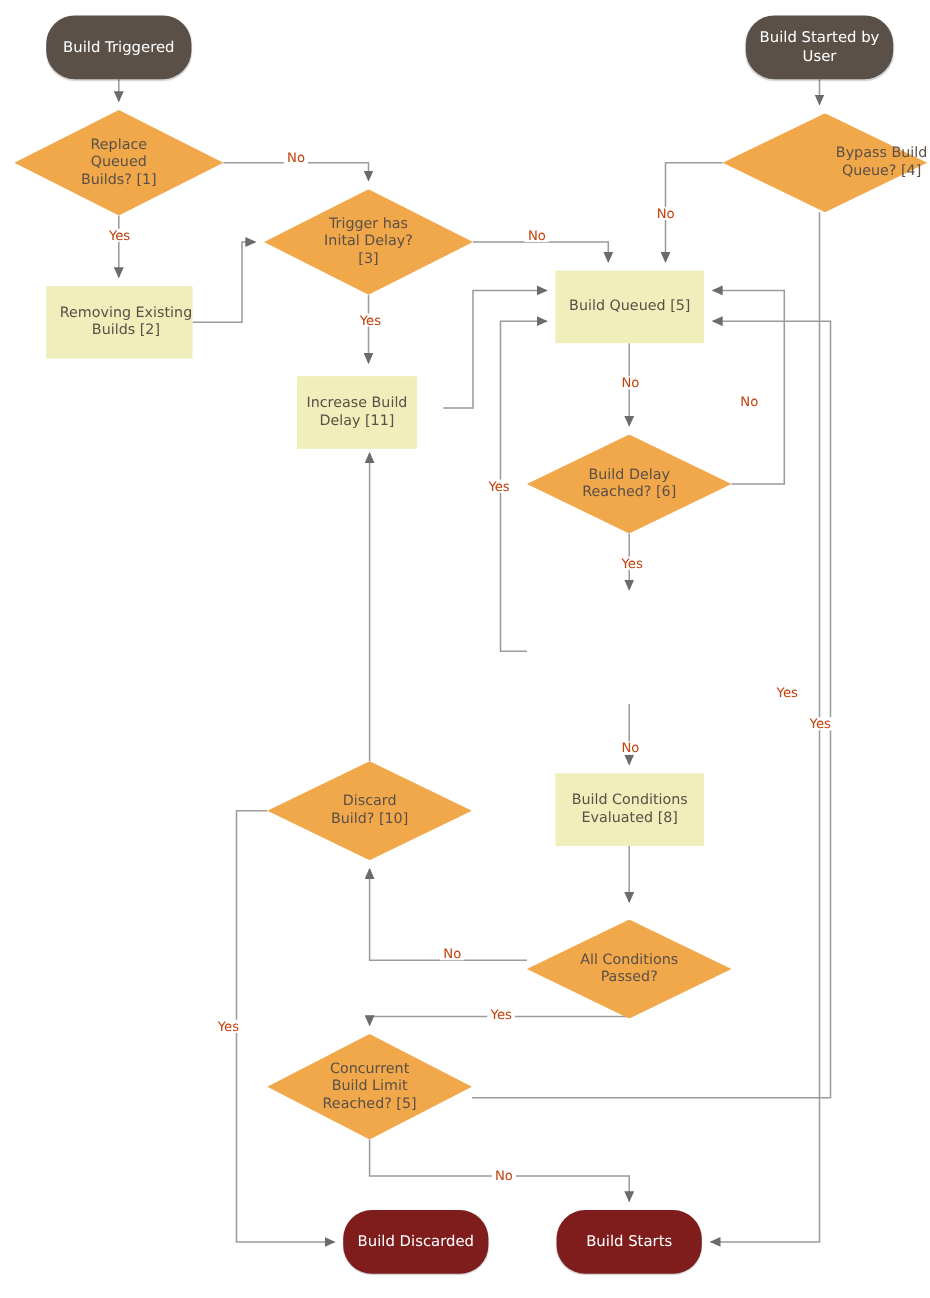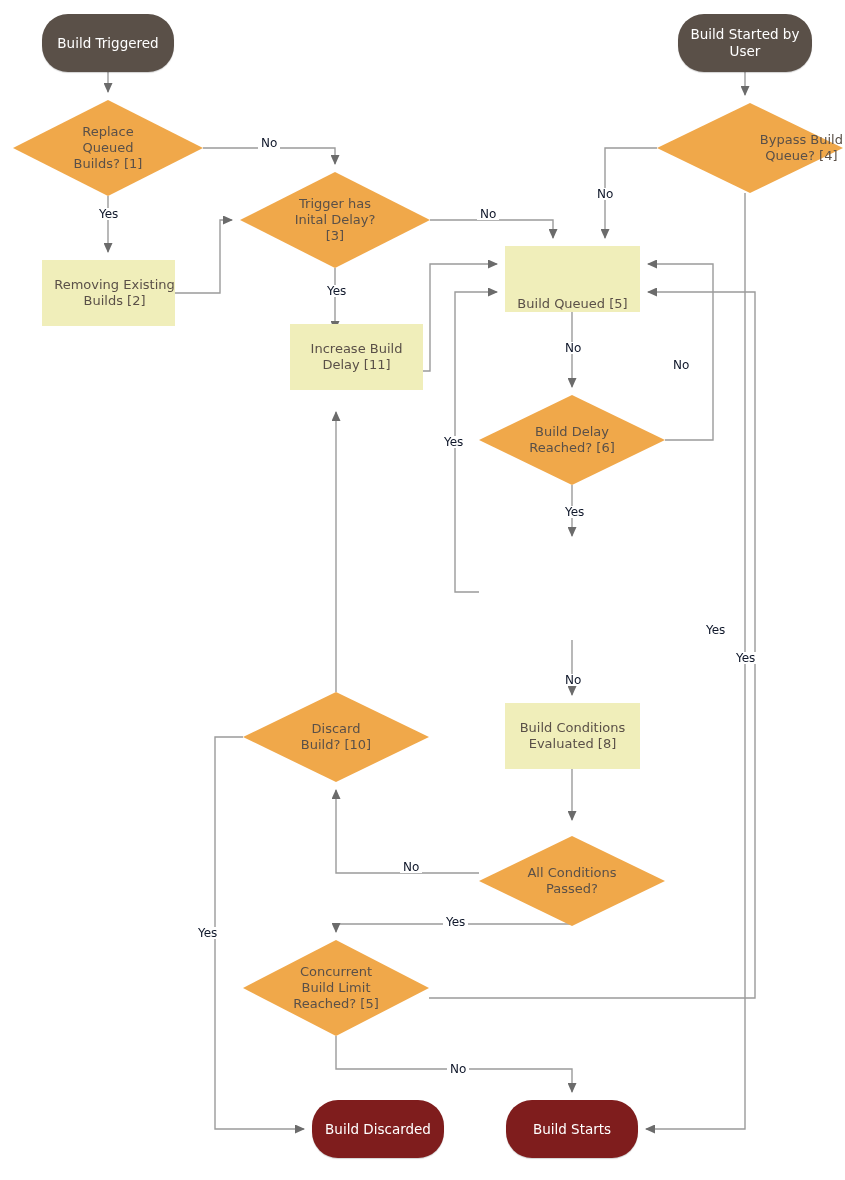--- a/index.html
+++ b/index.html
@@ -66,21 +66,21 @@
     left: 0; top: 0;
     width: 100%;
     height: 100%;
     background: #f0a84a;
     clip-path: polygon(50% 0%, 100% 50%, 50% 100%, 0% 50%);
     z-index: 1;
   }
   .edge-label {
     position: absolute;
     font-size: 12px;
-    color: #0f172a;
+    color: #c2410c;
     background: #ffffff;
     padding: 0 3px;
     white-space: nowrap;
     line-height: 1;
     z-index: 4;
   }
 </style>
 </head>
 <body>
 
@@ -189,25 +189,25 @@
     <span class="node-label">Trigger has
 Inital Delay?
 [3]</span>
   </div>
 
   <div class="node process" style="left:42px; top:260px; width:133px; height:66px;padding-left:12px;">
     <span class="node-label">Removing Existing
 Builds [2]</span>
   </div>
 
-  <div class="node process" style="left:505px; top:246px; width:135px; height:66px;align-items:flex-end;">
+  <div class="node process" style="left:505px; top:246px; width:135px; height:66px;">
     <span class="node-label">Build Queued [5]</span>
   </div>
 
-  <div class="node process" style="left:270px; top:324px; width:133px; height:66px;margin-left:20px;">
+  <div class="node process" style="left:270px; top:342px; width:109px; height:66px;">
     <span class="node-label">Increase Build
 Delay [11]</span>
   </div>
 
   <div class="node decision" style="left:479px; top:395px; width:186px; height:90px;">
     <span class="diamond-shape"></span>
     <span class="node-label">Build Delay
 Reached? [6]</span>
   </div>
 

